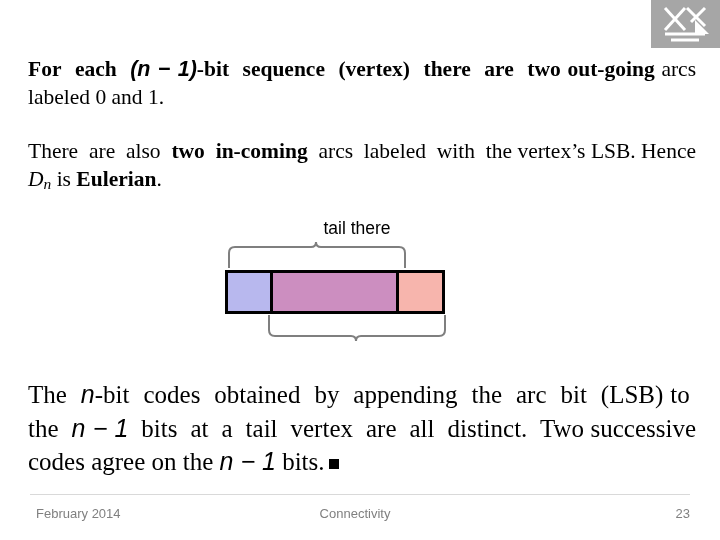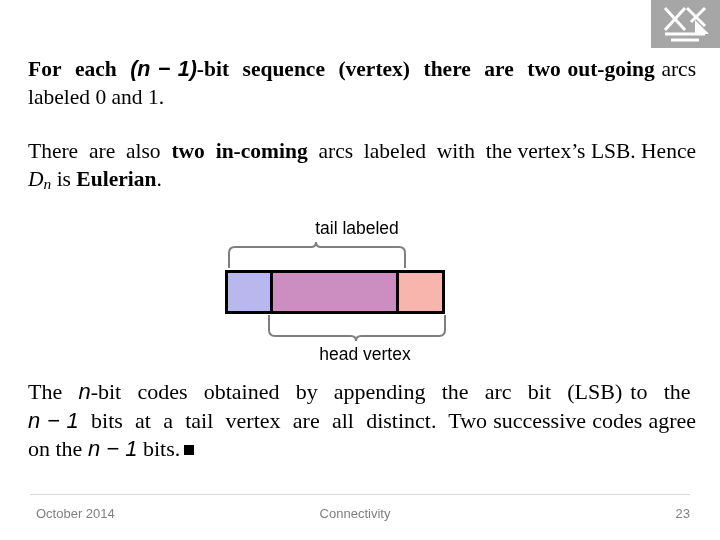--- a/index.html
+++ b/index.html
@@ -55,21 +55,21 @@
     width: 668px;
     font-size: 21.5px;
     font-weight: normal;
     text-align: justify;
   }
   .p2 .bold { font-weight: bold; }
   .p3 {
     left: 28px;
     top: 378px;
     width: 668px;
-    font-size: 22px;
+    font-size: 25px;
     font-weight: normal;
     text-align: justify;
   }
   .mi {
     font-family: Liberation Sans, sans-serif;
     font-style: italic;
   }
   .mb {
     font-family: "Liberation Serif", serif;
     font-style: italic;
@@ -195,47 +195,46 @@
     <b>two out-going</b> <span class="reg">arcs labeled 0 and 1.</span>
   </div>
 
   <div class="para p2">
     There&nbsp; are&nbsp; also&nbsp; <span class="bold">two&nbsp; in-coming</span>&nbsp; arcs&nbsp; labeled&nbsp; with&nbsp; the
     vertex’s LSB. Hence <span class="mb">D<span class="sub">n</span></span> is <span class="bold">Eulerian</span>.
   </div>
 
   <div class="diagram">
 
-    <div class="lbl-tail">tail labeled</div>
+    <div class="lbl-tail">tail there</div>
 
     <div class="brace brace-top">
       <svg width="180" height="28" viewBox="0 0 180 28" xmlns="http://www.w3.org/2000/svg">
         <path d="M2 27 L2 12 Q2 6 8 6 L84 6 Q89 6 89 1 Q89 6 94 6 L172 6 Q178 6 178 12 L178 27" fill="none" stroke="#7f7f7f" stroke-width="2"></path>
       </svg>
     </div>
 
     <div class="bar">
       <div class="seg-left"></div>
       <div class="seg-mid"></div>
       <div class="seg-right"></div>
     </div>
 
     <div class="brace brace-bot">
       <svg width="180" height="28" viewBox="0 0 180 28" xmlns="http://www.w3.org/2000/svg">
         <path d="M2 1 L2 16 Q2 22 8 22 L84 22 Q89 22 89 27 Q89 22 94 22 L172 22 Q178 22 178 16 L178 1" fill="none" stroke="#7f7f7f" stroke-width="2"></path>
       </svg>
     </div>
 
-    <div class="lbl-head">head vertex</div>
   </div>
 
   <div class="para p3">
     The&nbsp; <span class="mi">n</span>-bit&nbsp; codes&nbsp; obtained&nbsp; by&nbsp; appending&nbsp; the&nbsp; arc&nbsp; bit&nbsp; (LSB)
     to&nbsp; the&nbsp; <span class="mi">n&nbsp;−&nbsp;1</span>&nbsp; bits&nbsp; at&nbsp; a&nbsp; tail&nbsp; vertex&nbsp; are&nbsp; all&nbsp; distinct.&nbsp; Two
     successive codes agree on the <span class="mi">n&nbsp;−&nbsp;1</span> bits.<span class="qed"></span>
   </div>
 
   <div class="footer-line"></div>
-  <div class="footer-text f-date">October 2014</div>
+  <div class="footer-text f-date">February 2014</div>
   <div class="footer-text f-center">Connectivity</div>
   <div class="footer-text f-page">23</div>
 
 </div>
 
 </body></html>

